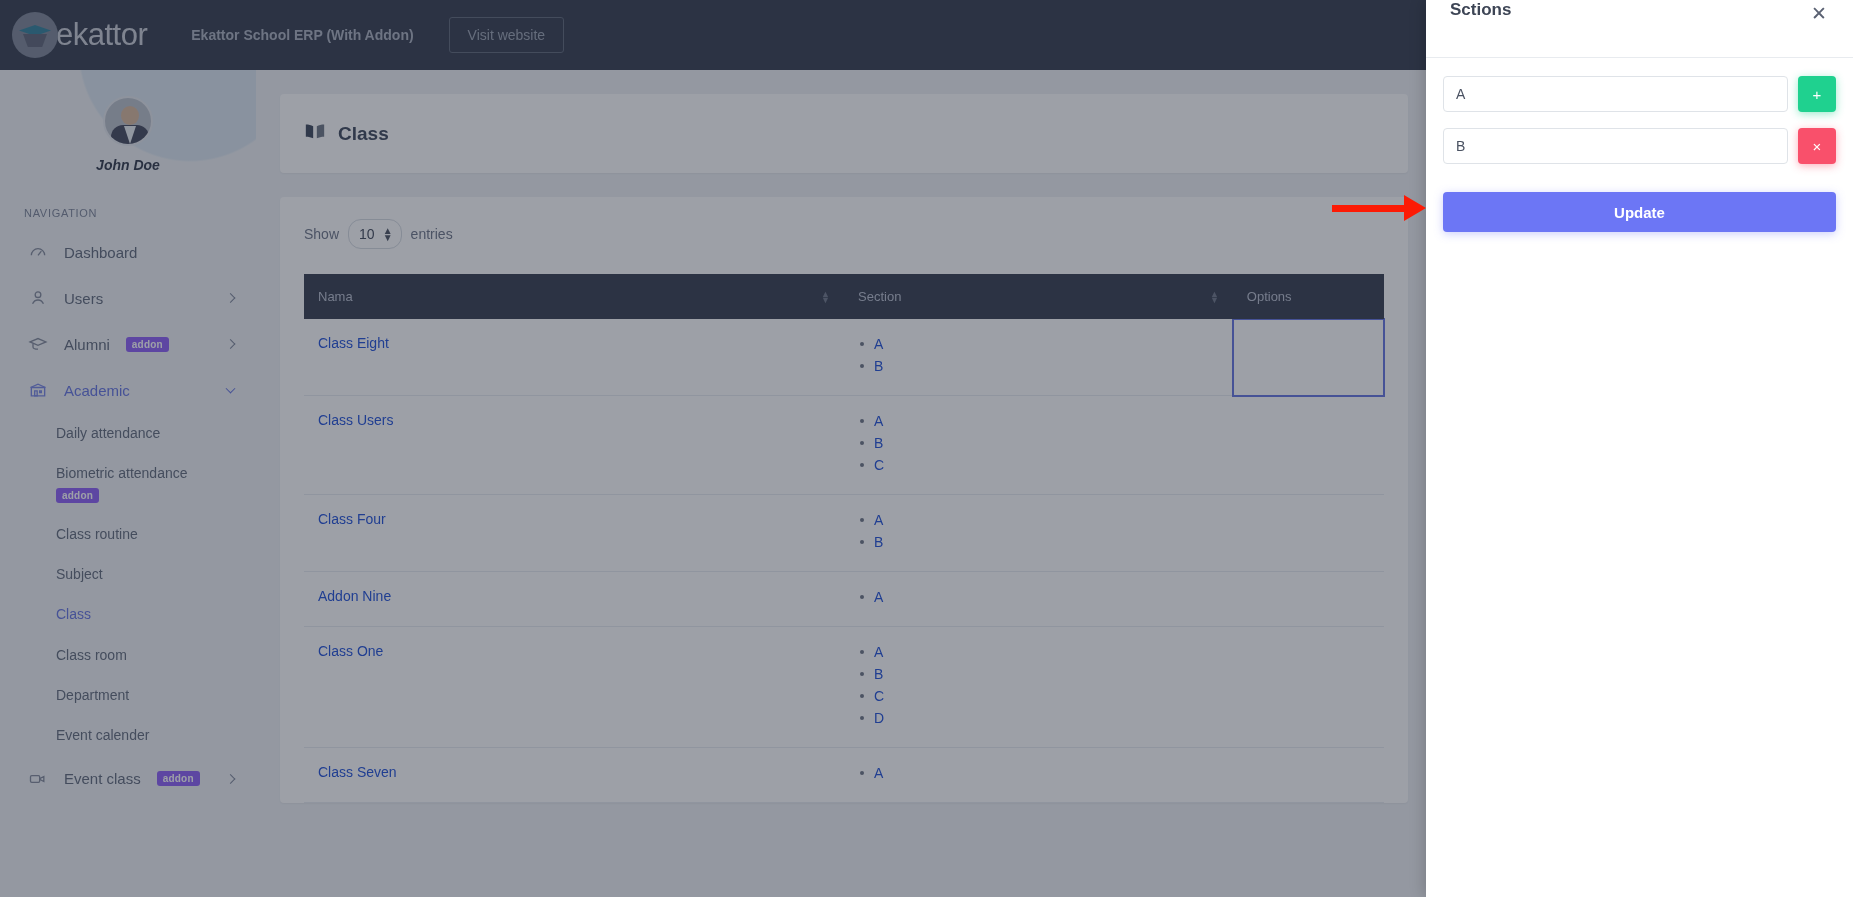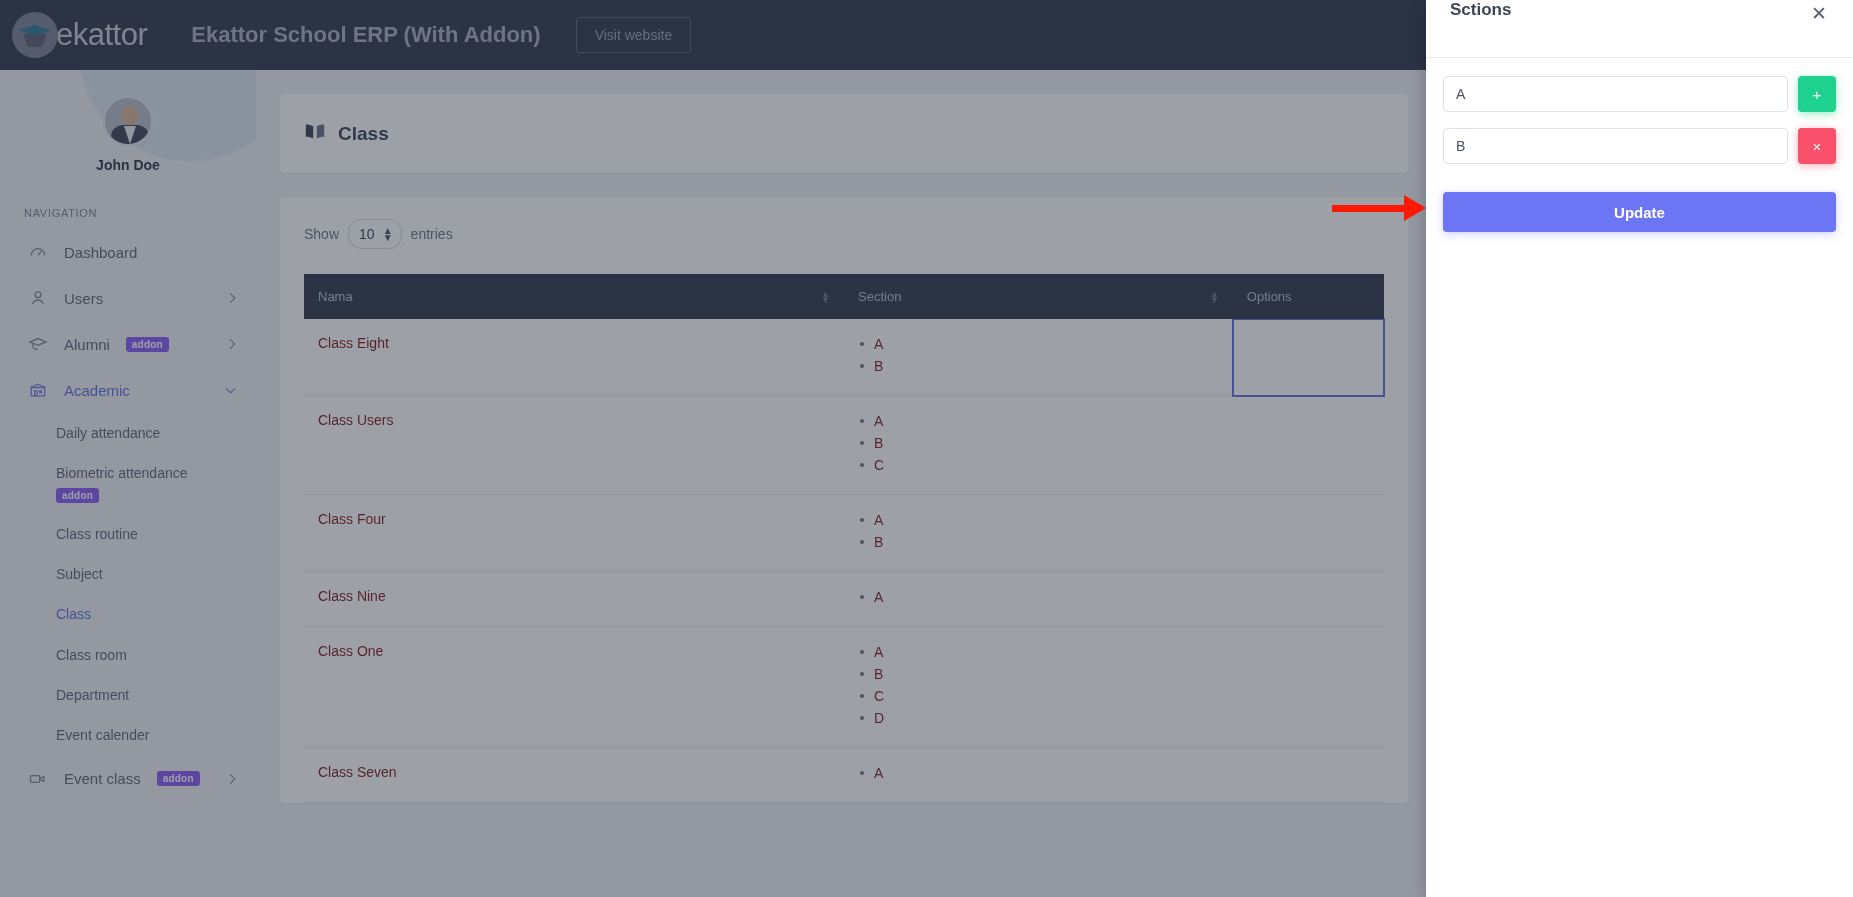--- a/index.html
+++ b/index.html
@@ -38,42 +38,42 @@
   }
   .brand-mark .cap2 {
     position:absolute; left:11px; top:22px; width:24px; height:13px;
     background:#5b6275; clip-path: polygon(0 0,100% 0,80% 100%,20% 100%);
   }
   .brand-text {
     font-size: 31px; font-weight: 400; color:#c9cdd6;
     letter-spacing:-0.5px; margin-left:-4px;
   }
   .app-title {
-    margin-left: 44px; font-size: 22px; font-weight: 700; color:#a9b0be;
+    margin-left: 44px; font-size: 14px; font-weight: 700; color:#a9b0be;
   }
   .visit-btn {
     margin-left: 35px; padding: 9px 18px;
     border: 1px solid #5d6677; border-radius: 3px;
     color: #9aa2b1; font-size: 14px; background: transparent;
     cursor: pointer;
   }
 
   
   .sidebar {
     position:absolute; left:0; top:70px;
     width: 256px; height: 827px;
     background: #eef1f5;
     overflow: hidden;
   }
   .sidebar-deco {
     position:absolute; left:0; top:0; width:256px; height:150px;
     background: radial-gradient(circle at 190px -20px, #dbe6f0 0 110px, transparent 112px),
                 radial-gradient(circle at 200px -10px, #e4edf4 0 85px, transparent 87px);
   }
-  .profile { position:relative; text-align:center; padding-top: 26px; }
+  .profile { position:relative; text-align:center; padding-top: 26px; font-style: italic; }
   .avatar {
     width: 50px; height: 50px; border-radius:50%;
     margin: 0 auto; overflow:hidden; position:relative;
     background:#b9bfc9; border: 2px solid #e3e7ed;
   }
   .avatar .head { position:absolute; left:16px; top:8px; width:18px; height:19px; border-radius:50%; background:#d8b79a; }
   .avatar .body { position:absolute; left:6px; top:27px; width:38px; height:25px; border-radius:12px 12px 0 0; background:#41465a; }
   .avatar .shirt{ position:absolute; left:19px; top:28px; width:12px; height:18px; background:#e9eef3; clip-path: polygon(50% 100%,0 0,100% 0); }
   .profile-name { margin-top: 11px; font-size: 14px; font-weight:700; color:#2c3446; }
 
@@ -127,21 +127,21 @@
   table { width:100%; border-collapse:collapse; margin-top:25px; }
   thead th {
     background:#323a4c; color:#b8bece; font-size:13px; font-weight:400;
     text-align:left; padding: 15px 14px; position:relative;
   }
   thead th .sort {
     position:absolute; right:14px; top:50%; transform:translateY(-50%);
     color:#6d7588; font-size:9px; line-height:6px;
   }
   tbody td {
-    padding: 16px 14px; font-size:14px; color:#7f1d1d;
+    padding: 16px 14px; font-size:14px; color:#1d4ed8;
     border-bottom:1px solid #e8ecf1; vertical-align: top;
   }
   tbody td ul { list-style:none; }
   tbody td li { margin-bottom: 4px; position:relative; padding-left:16px; line-height:18px;}
   tbody td li:before {
     content:""; position:absolute; left:2px; top:7px;
     width:4px; height:4px; border-radius:50%; background:#6b7384;
   }
   .col-name { width: 50%; }
   .col-section { width: 36%; }
@@ -389,21 +389,21 @@
                 <td class="col-name">Class Four</td>
                 <td class="col-section">
                   <ul>
                     <li>A</li>
                     <li>B</li>
                   </ul>
                 </td>
                 <td class="col-options opt-cell"></td>
               </tr>
               <tr>
-                <td class="col-name">Class Nine</td>
+                <td class="col-name">Addon Nine</td>
                 <td class="col-section">
                   <ul>
                     <li>A</li>
                   </ul>
                 </td>
                 <td class="col-options opt-cell"></td>
               </tr>
               <tr>
                 <td class="col-name">Class One</td>
                 <td class="col-section">

